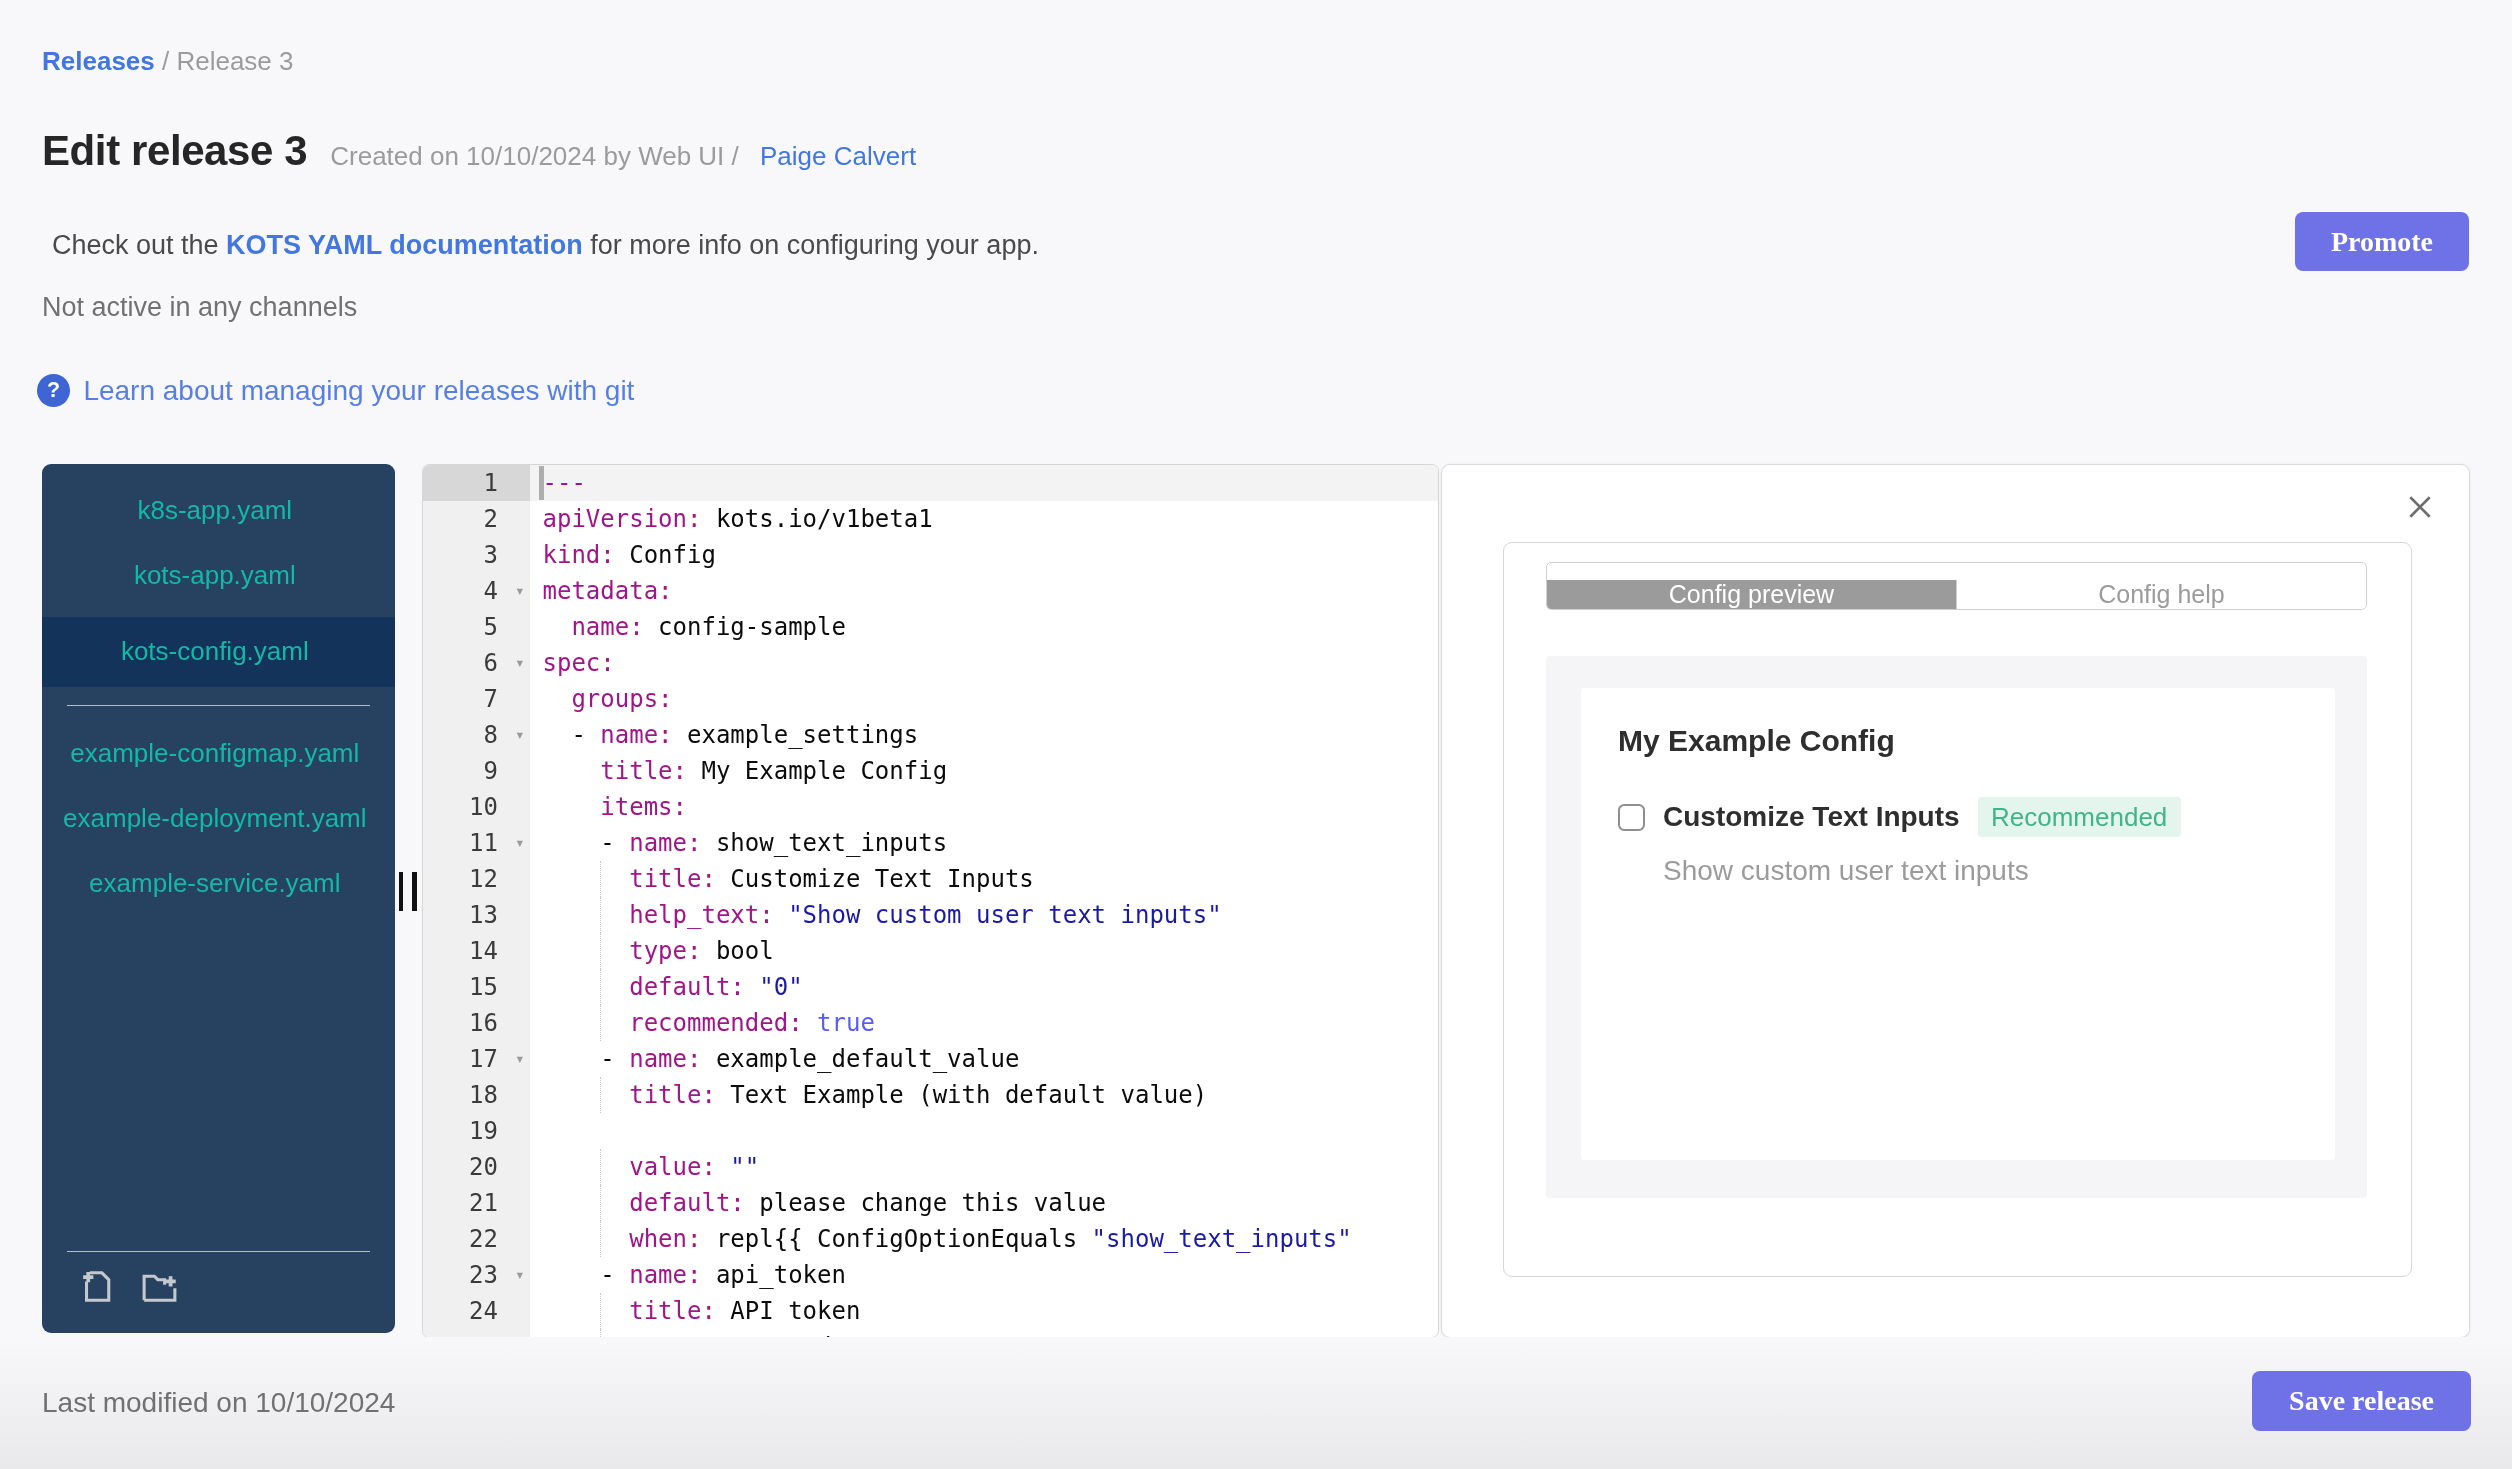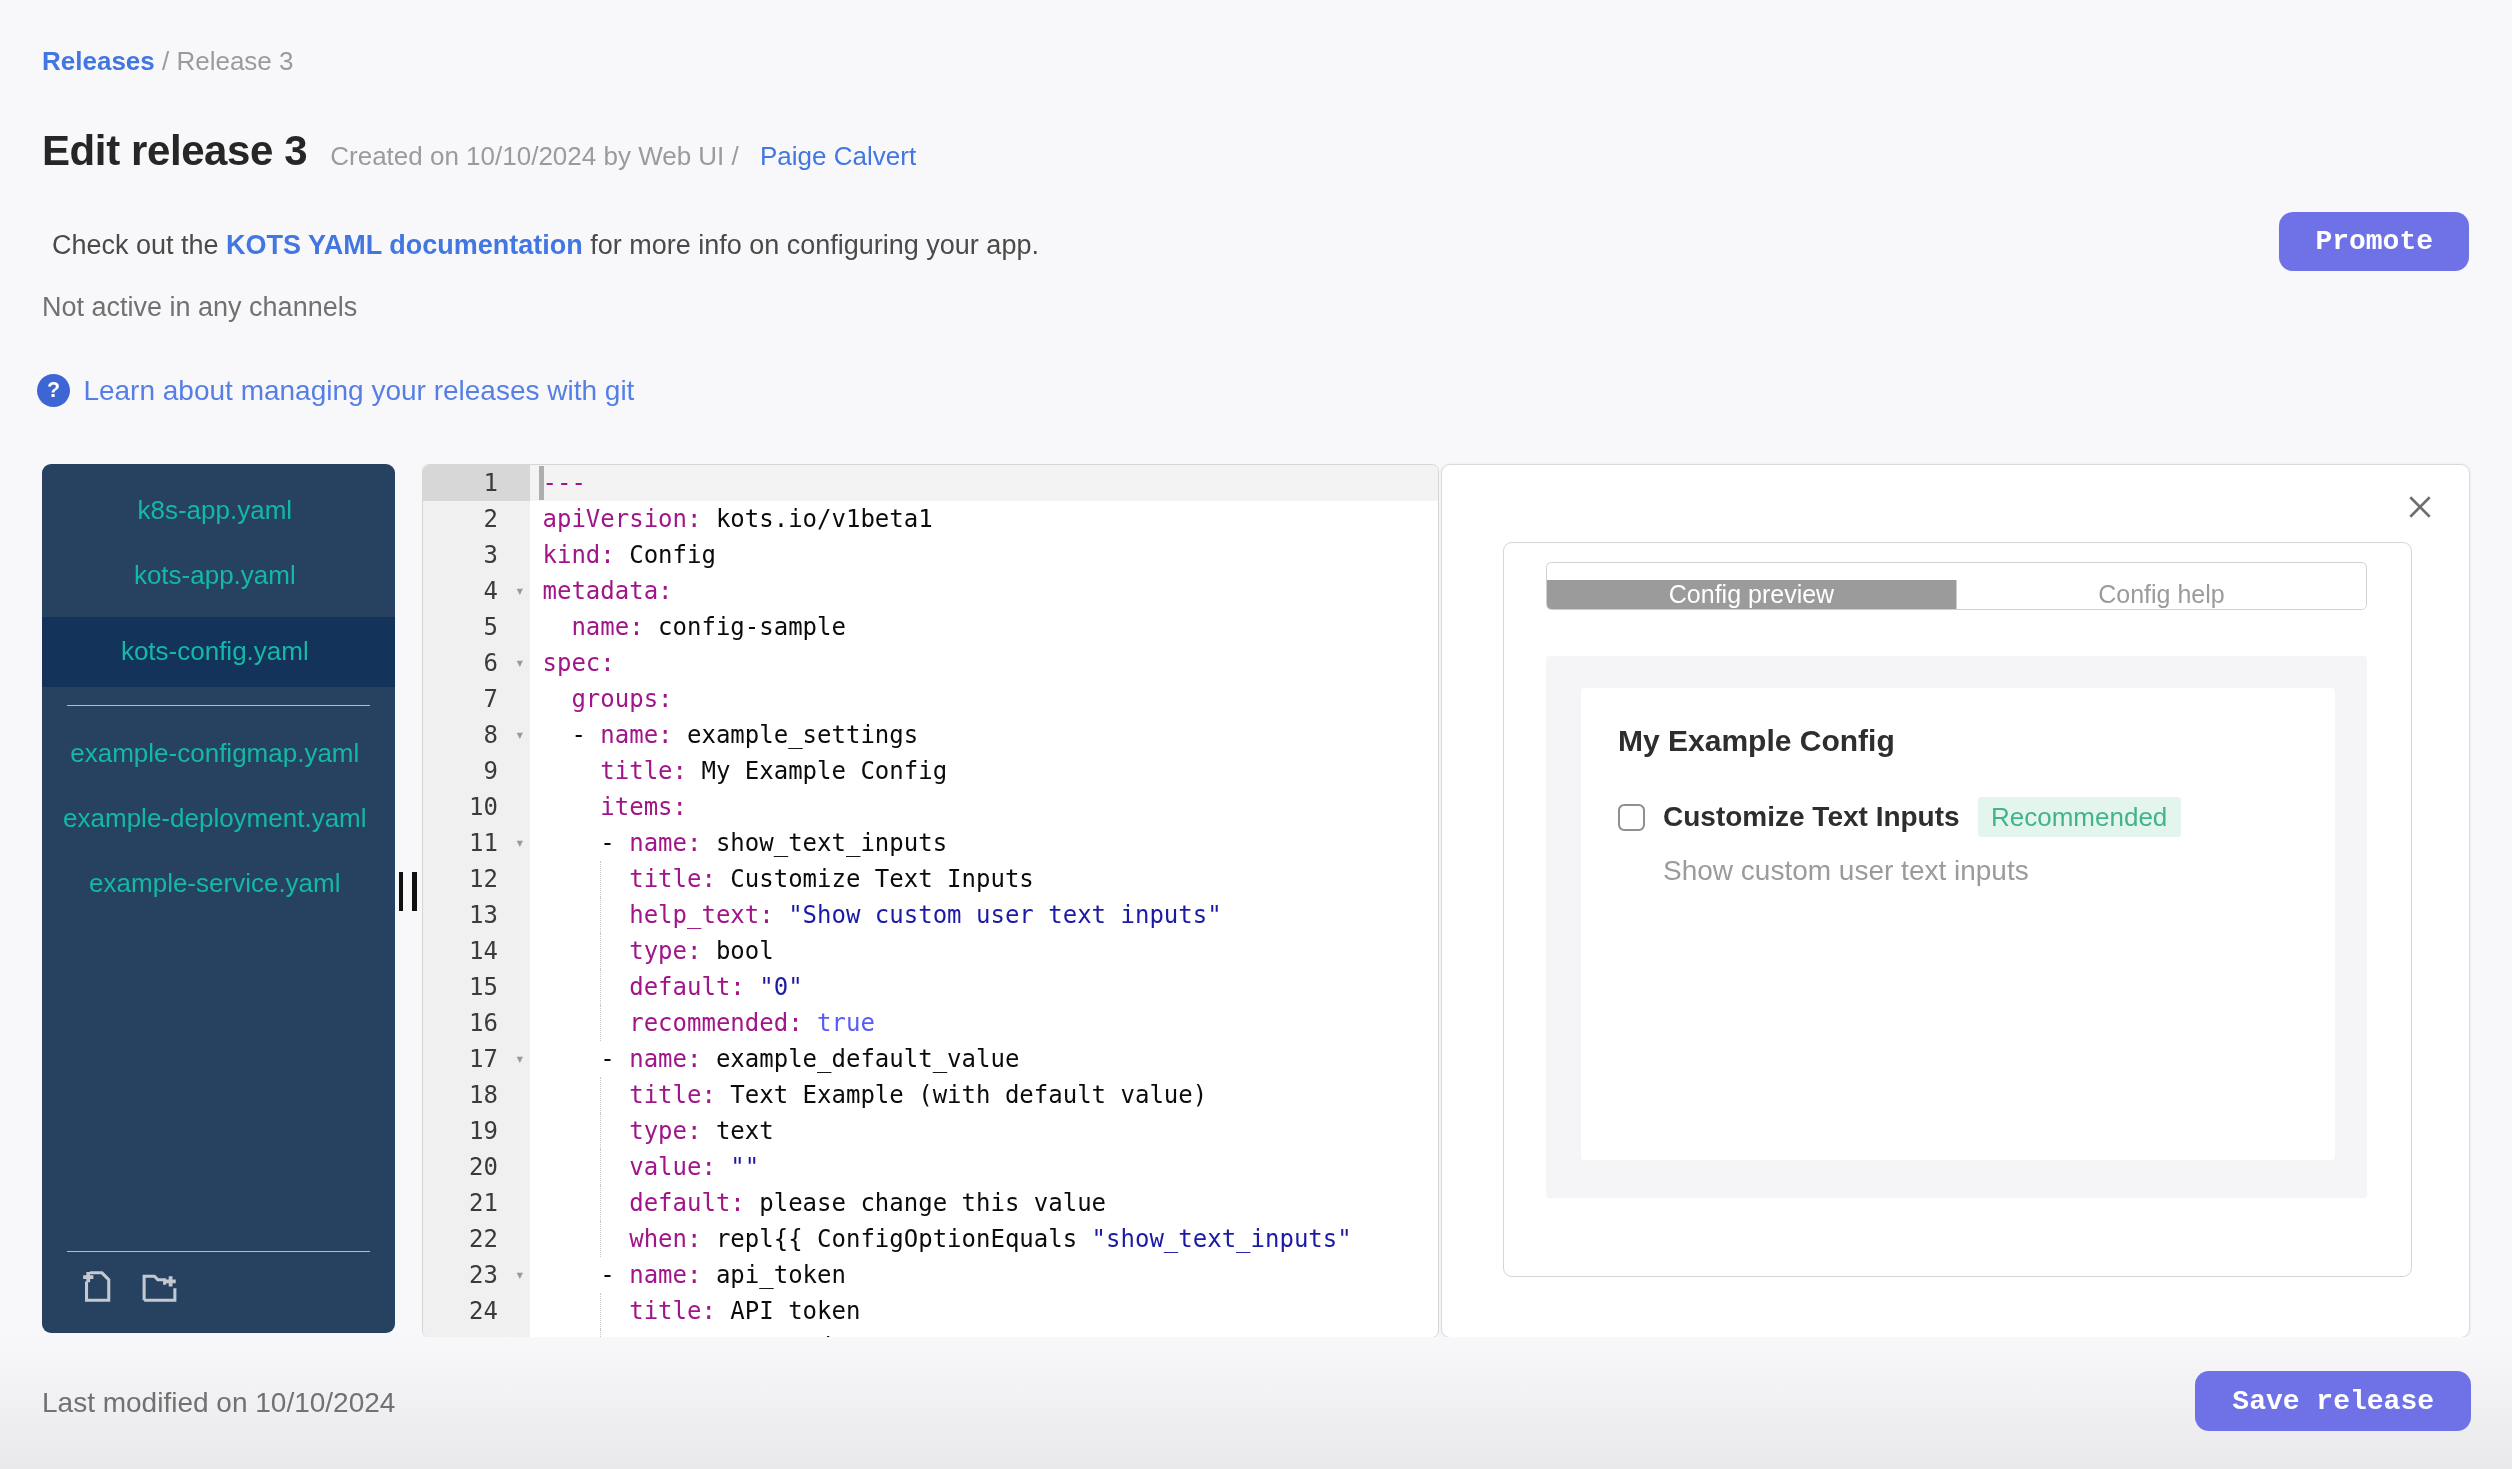--- a/index.html
+++ b/index.html
@@ -29,21 +29,21 @@
   .title-row{position:absolute;left:42px;top:127px;display:flex;align-items:baseline;}
   .title-row h1{font-size:42px;font-weight:700;color:#262626;letter-spacing:-0.4px;}
   .created{margin-left:23px;font-size:26px;color:var(--gray-2);}
   .created .author{color:var(--accent-blue);cursor:pointer;margin-left:14px;}
   .docs-row{position:absolute;left:52px;top:230px;font-size:27px;color:#4a4a4a;}
   .docs-row .doc-link{color:var(--accent-blue);font-weight:700;cursor:pointer;}
   .channel-status{position:absolute;left:42px;top:292px;font-size:27px;color:var(--gray-1);}
   .git-row{position:absolute;left:37px;top:374px;display:flex;align-items:center;gap:13.4px;cursor:pointer;}
   .q-icon{width:33px;height:33px;border-radius:50%;background:#3d66d4;color:#fff;display:flex;align-items:center;justify-content:center;font-size:21.4px;font-weight:700;}
   .git-link{font-size:28px;color:var(--link-light);}
-  .btn{background:var(--indigo);color:#fff;border:none;border-radius:14px;font-family:Liberation Mono, monospace;font-weight:700;font-size:28px;cursor:pointer;display:flex;align-items:center;justify-content:center;}
+  .btn{background:var(--indigo);color:#fff;border:none;border-radius:8px;font-family:Liberation Serif, serif;font-weight:700;font-size:28px;cursor:pointer;display:flex;align-items:center;justify-content:center;}
   .promote-btn{position:absolute;right:43px;top:212px;height:59px;padding:0 36px;}
 
   
   .sidebar{position:absolute;left:42px;top:464px;width:353px;height:869px;background:var(--navy);border-radius:9px;overflow:hidden;}
   .file-list{padding:23px 0 0 0;}
   .file-item{color:#14b8a6;font-size:26px;line-height:45px;padding:0.9px 27px 0.9px 19.6px;margin-bottom:18px;width:100%;cursor:pointer;word-break:break-word;text-align:center;}
   .file-item.selected{background:var(--navy-selected);font-weight:400;padding:12.5px 27px 12.5px 19.6px;margin:7.1px 0 0 0;}
   .side-divider{height:0.9px;background:rgba(255,255,255,0.65);margin:18px 25px 25px 25px;}
   .sidebar-bottom{position:absolute;left:0;right:0;bottom:0;height:82px;}
   .sidebar-bottom .bottom-line{height:0.9px;background:rgba(255,255,255,0.65);margin:0 25px;}
@@ -222,21 +222,20 @@
     <div class="line">
       <div class="gut">17<span class="fold">▾</span></div>
       <div class="code"><span class="tok-plain">    - </span><span class="tok-key">name:</span><span class="tok-plain"> example_default_value</span></div>
     </div>
     <div class="line guide">
       <div class="gut">18</div>
       <div class="code"><span class="tok-plain">      </span><span class="tok-key">title:</span><span class="tok-plain"> Text Example (with default value)</span></div>
     </div>
     <div class="line guide">
       <div class="gut">19</div>
-      <div class="code"><span class="tok-plain">      </span><span class="tok-key">type:</span><span class="tok-plain"> text</span></div>
     </div>
     <div class="line guide">
       <div class="gut">20</div>
       <div class="code"><span class="tok-plain">      </span><span class="tok-key">value:</span><span class="tok-plain"> </span><span class="tok-str">""</span></div>
     </div>
     <div class="line guide">
       <div class="gut">21</div>
       <div class="code"><span class="tok-plain">      </span><span class="tok-key">default:</span><span class="tok-plain"> please change this value</span></div>
     </div>
     <div class="line guide">

